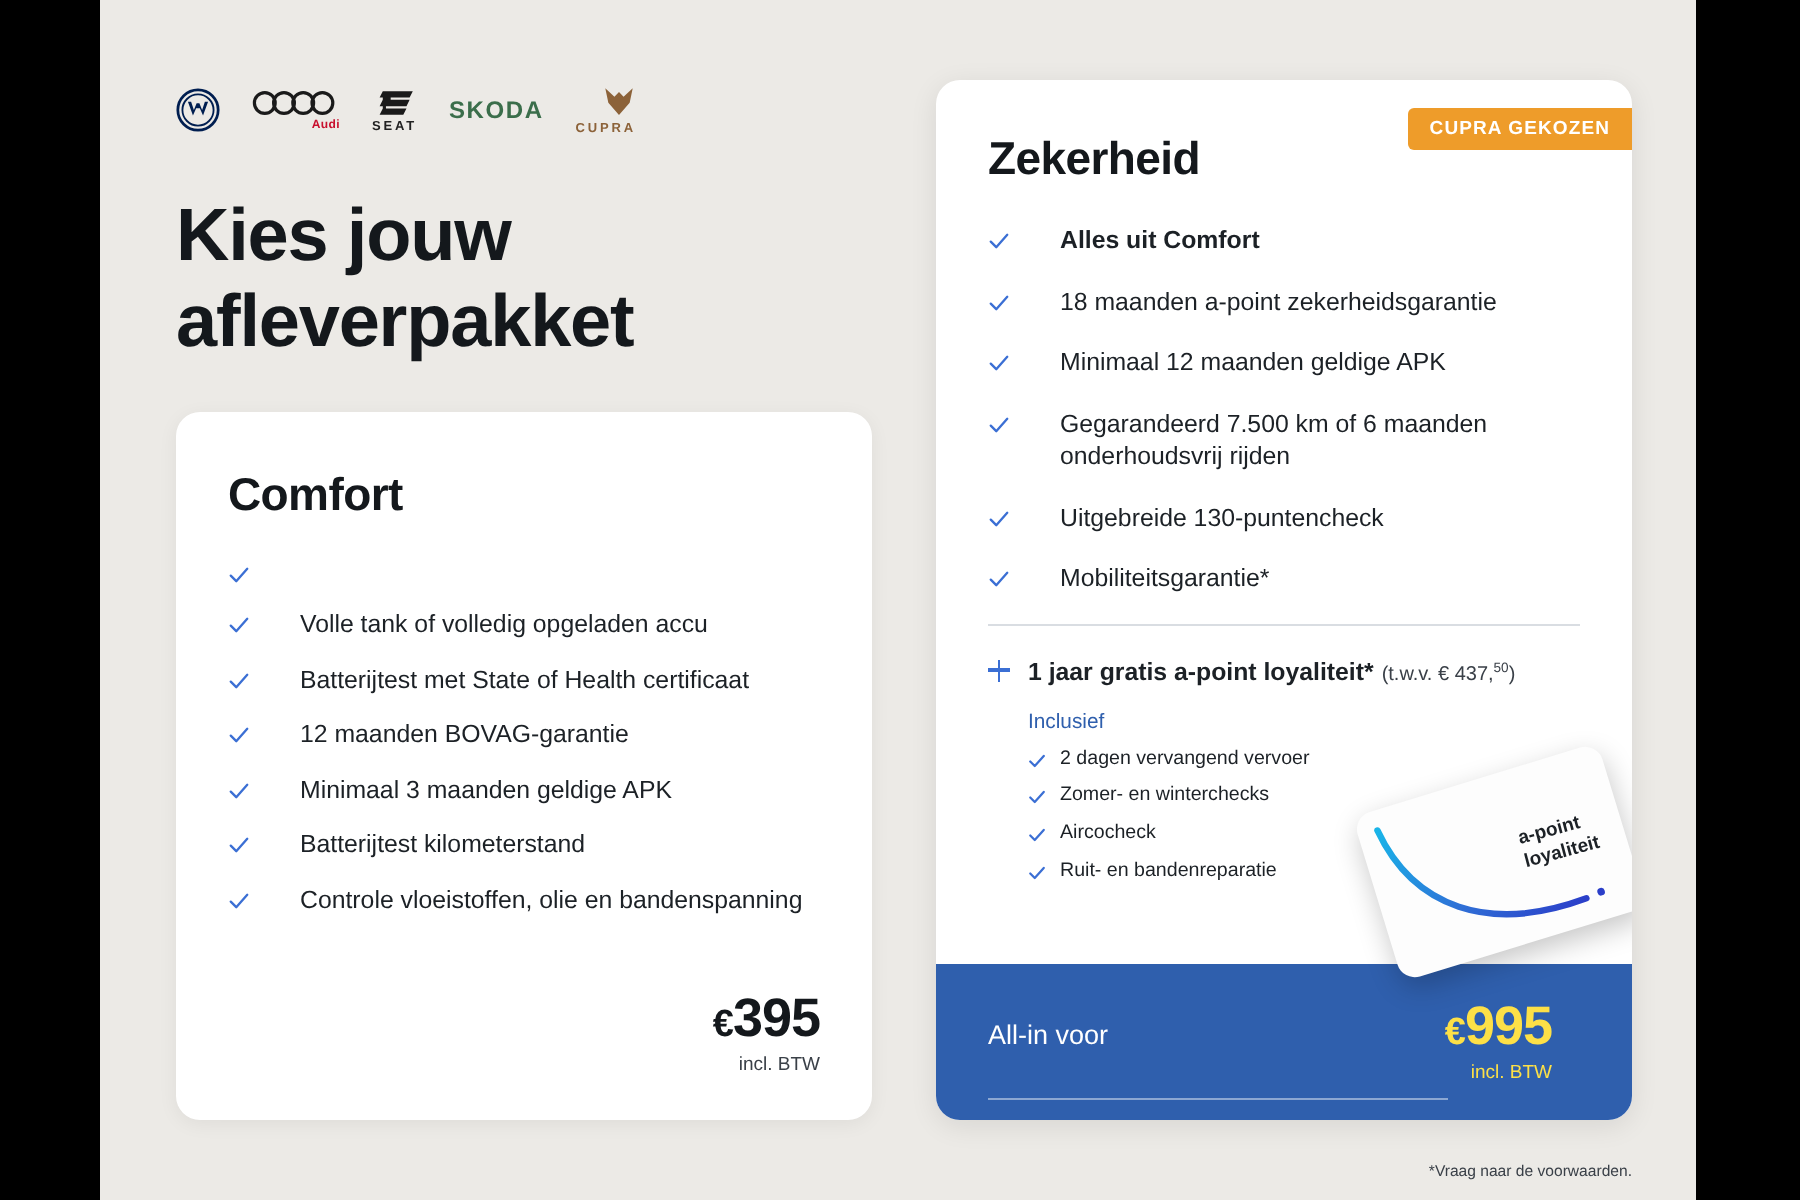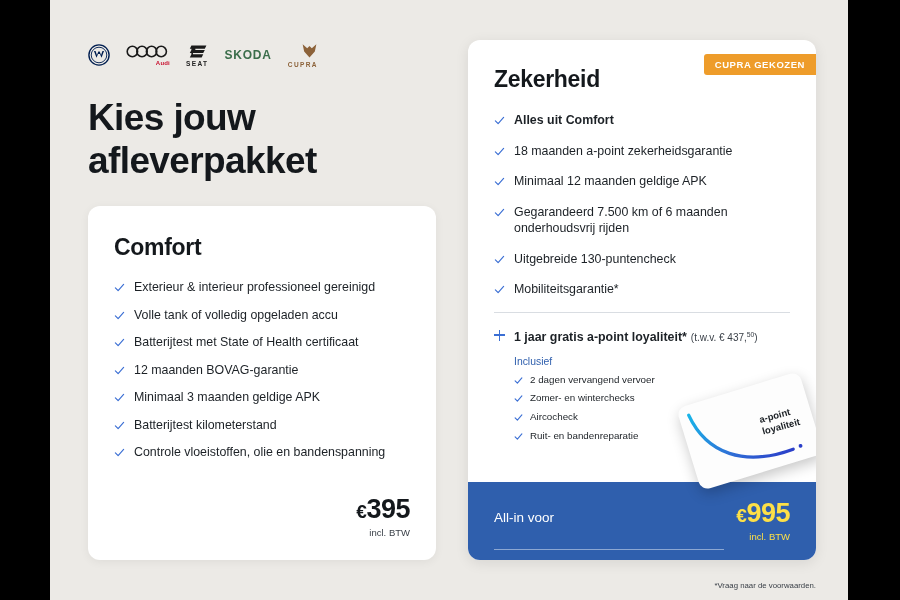--- a/index.html
+++ b/index.html
@@ -62,21 +62,21 @@
   .card-comfort h2 {
     font-size: 23px;
     font-weight: 700;
     color: #14181C;
     letter-spacing: -0.3px;
     margin-bottom: 18px;
   }
   .feat {
     display: flex;
     align-items: flex-start;
-    gap: 9px;
+    gap: 25px;
     margin-bottom: 11px;
   }
   .feat .tx {
     font-size: 12.4px;
     line-height: 1.33;
     color: #1C2126;
   }
   .chk {
     flex: 0 0 auto;
     width: 11px; height: 11px;
@@ -216,21 +216,21 @@
     text-align: left;
     transform: rotate(2deg);
   }
 
   
   .zeker-footer {
     position: absolute;
     left: 0; bottom: 0;
     width: 100%; height: 78px;
     background: #2F5FAD;
-    padding: 18px 26px 0 26px;
+    padding: 18px 40px 0 26px;
     z-index: 1;
   }
   .foot-row {
     display: flex;
     align-items: baseline;
     justify-content: space-between;
   }
   .foot-label {
     font-size: 13.5px;
     color: #FFFFFF;
@@ -308,21 +308,20 @@
       <div>afleverpakket</div>
     </div>
 
     <div class="card-comfort">
       <h2>Comfort</h2>
 
       <div class="feat">
         <svg class="chk" viewBox="0 0 16 16">
             <path d="M2 8.5 L6 12.5 L14 3.5" fill="none" stroke="#3B6FD4" stroke-width="1.7" stroke-linecap="round" stroke-linejoin="round"></path>
           </svg>
-        <span class="tx">Exterieur &amp; interieur professioneel gereinigd</span>
       </div>
       <div class="feat">
         <svg class="chk" viewBox="0 0 16 16">
             <path d="M2 8.5 L6 12.5 L14 3.5" fill="none" stroke="#3B6FD4" stroke-width="1.7" stroke-linecap="round" stroke-linejoin="round"></path>
           </svg>
         <span class="tx">Volle tank of volledig opgeladen accu</span>
       </div>
       <div class="feat">
         <svg class="chk" viewBox="0 0 16 16">
             <path d="M2 8.5 L6 12.5 L14 3.5" fill="none" stroke="#3B6FD4" stroke-width="1.7" stroke-linecap="round" stroke-linejoin="round"></path>

